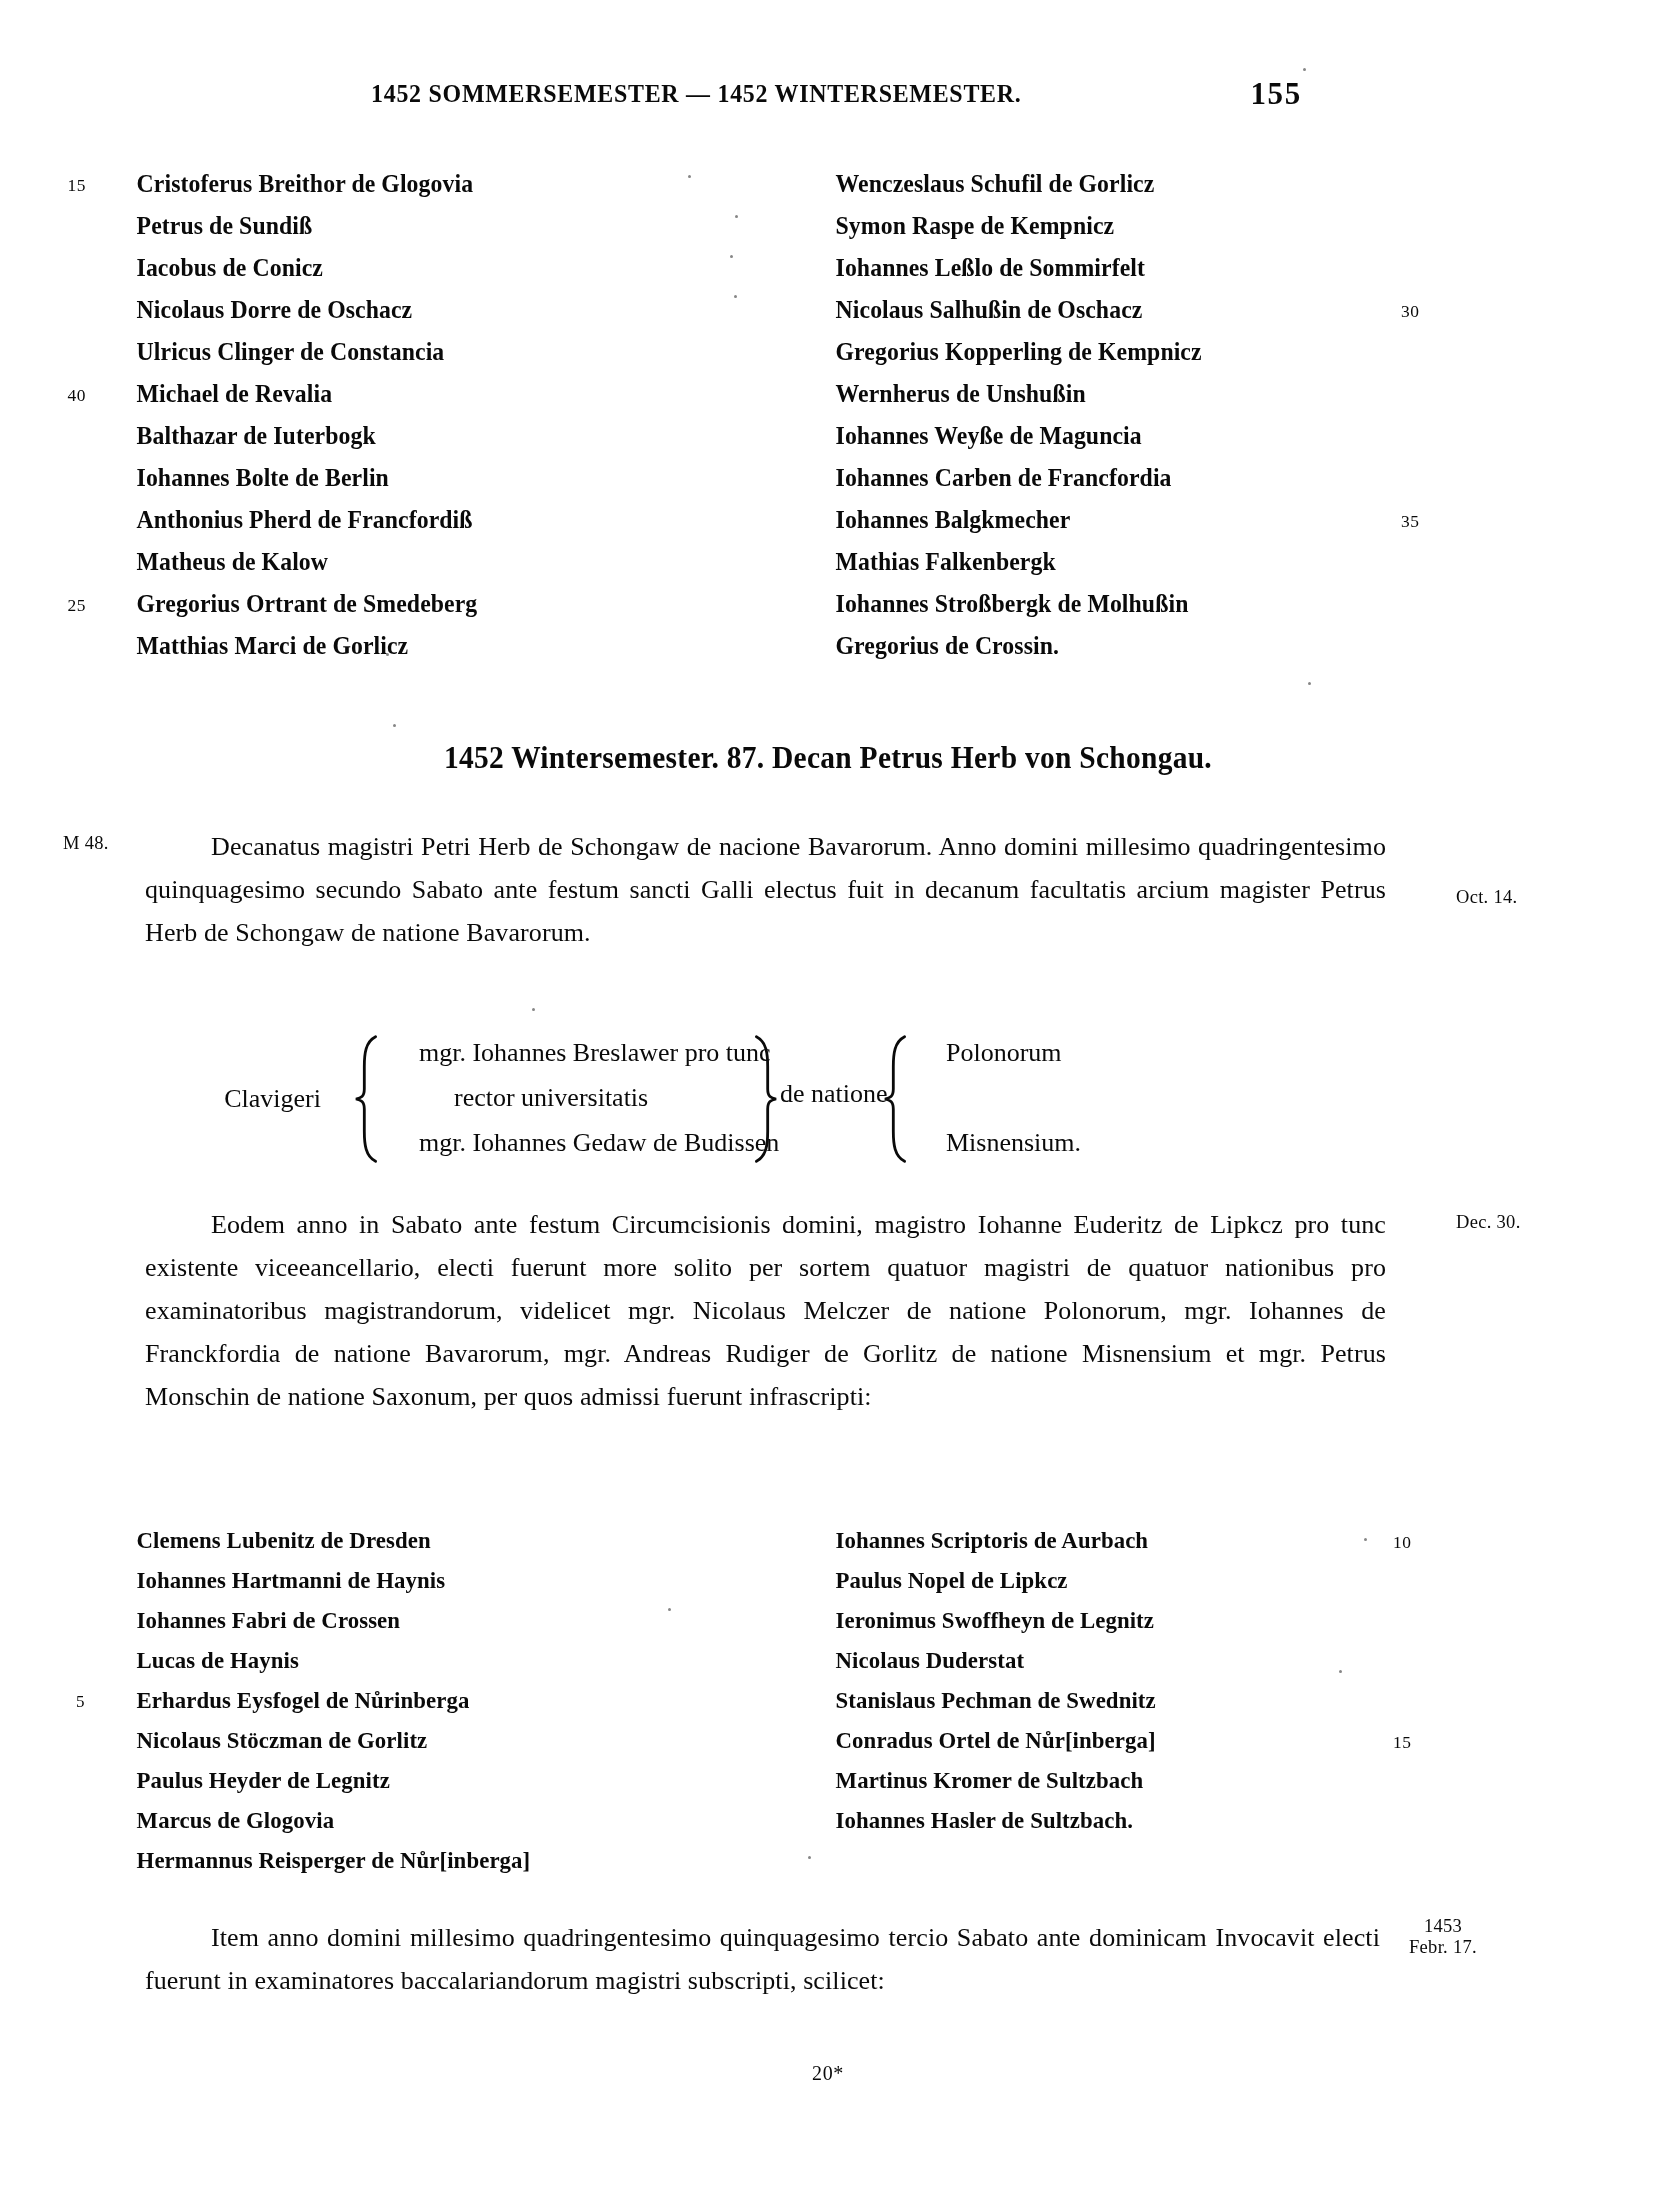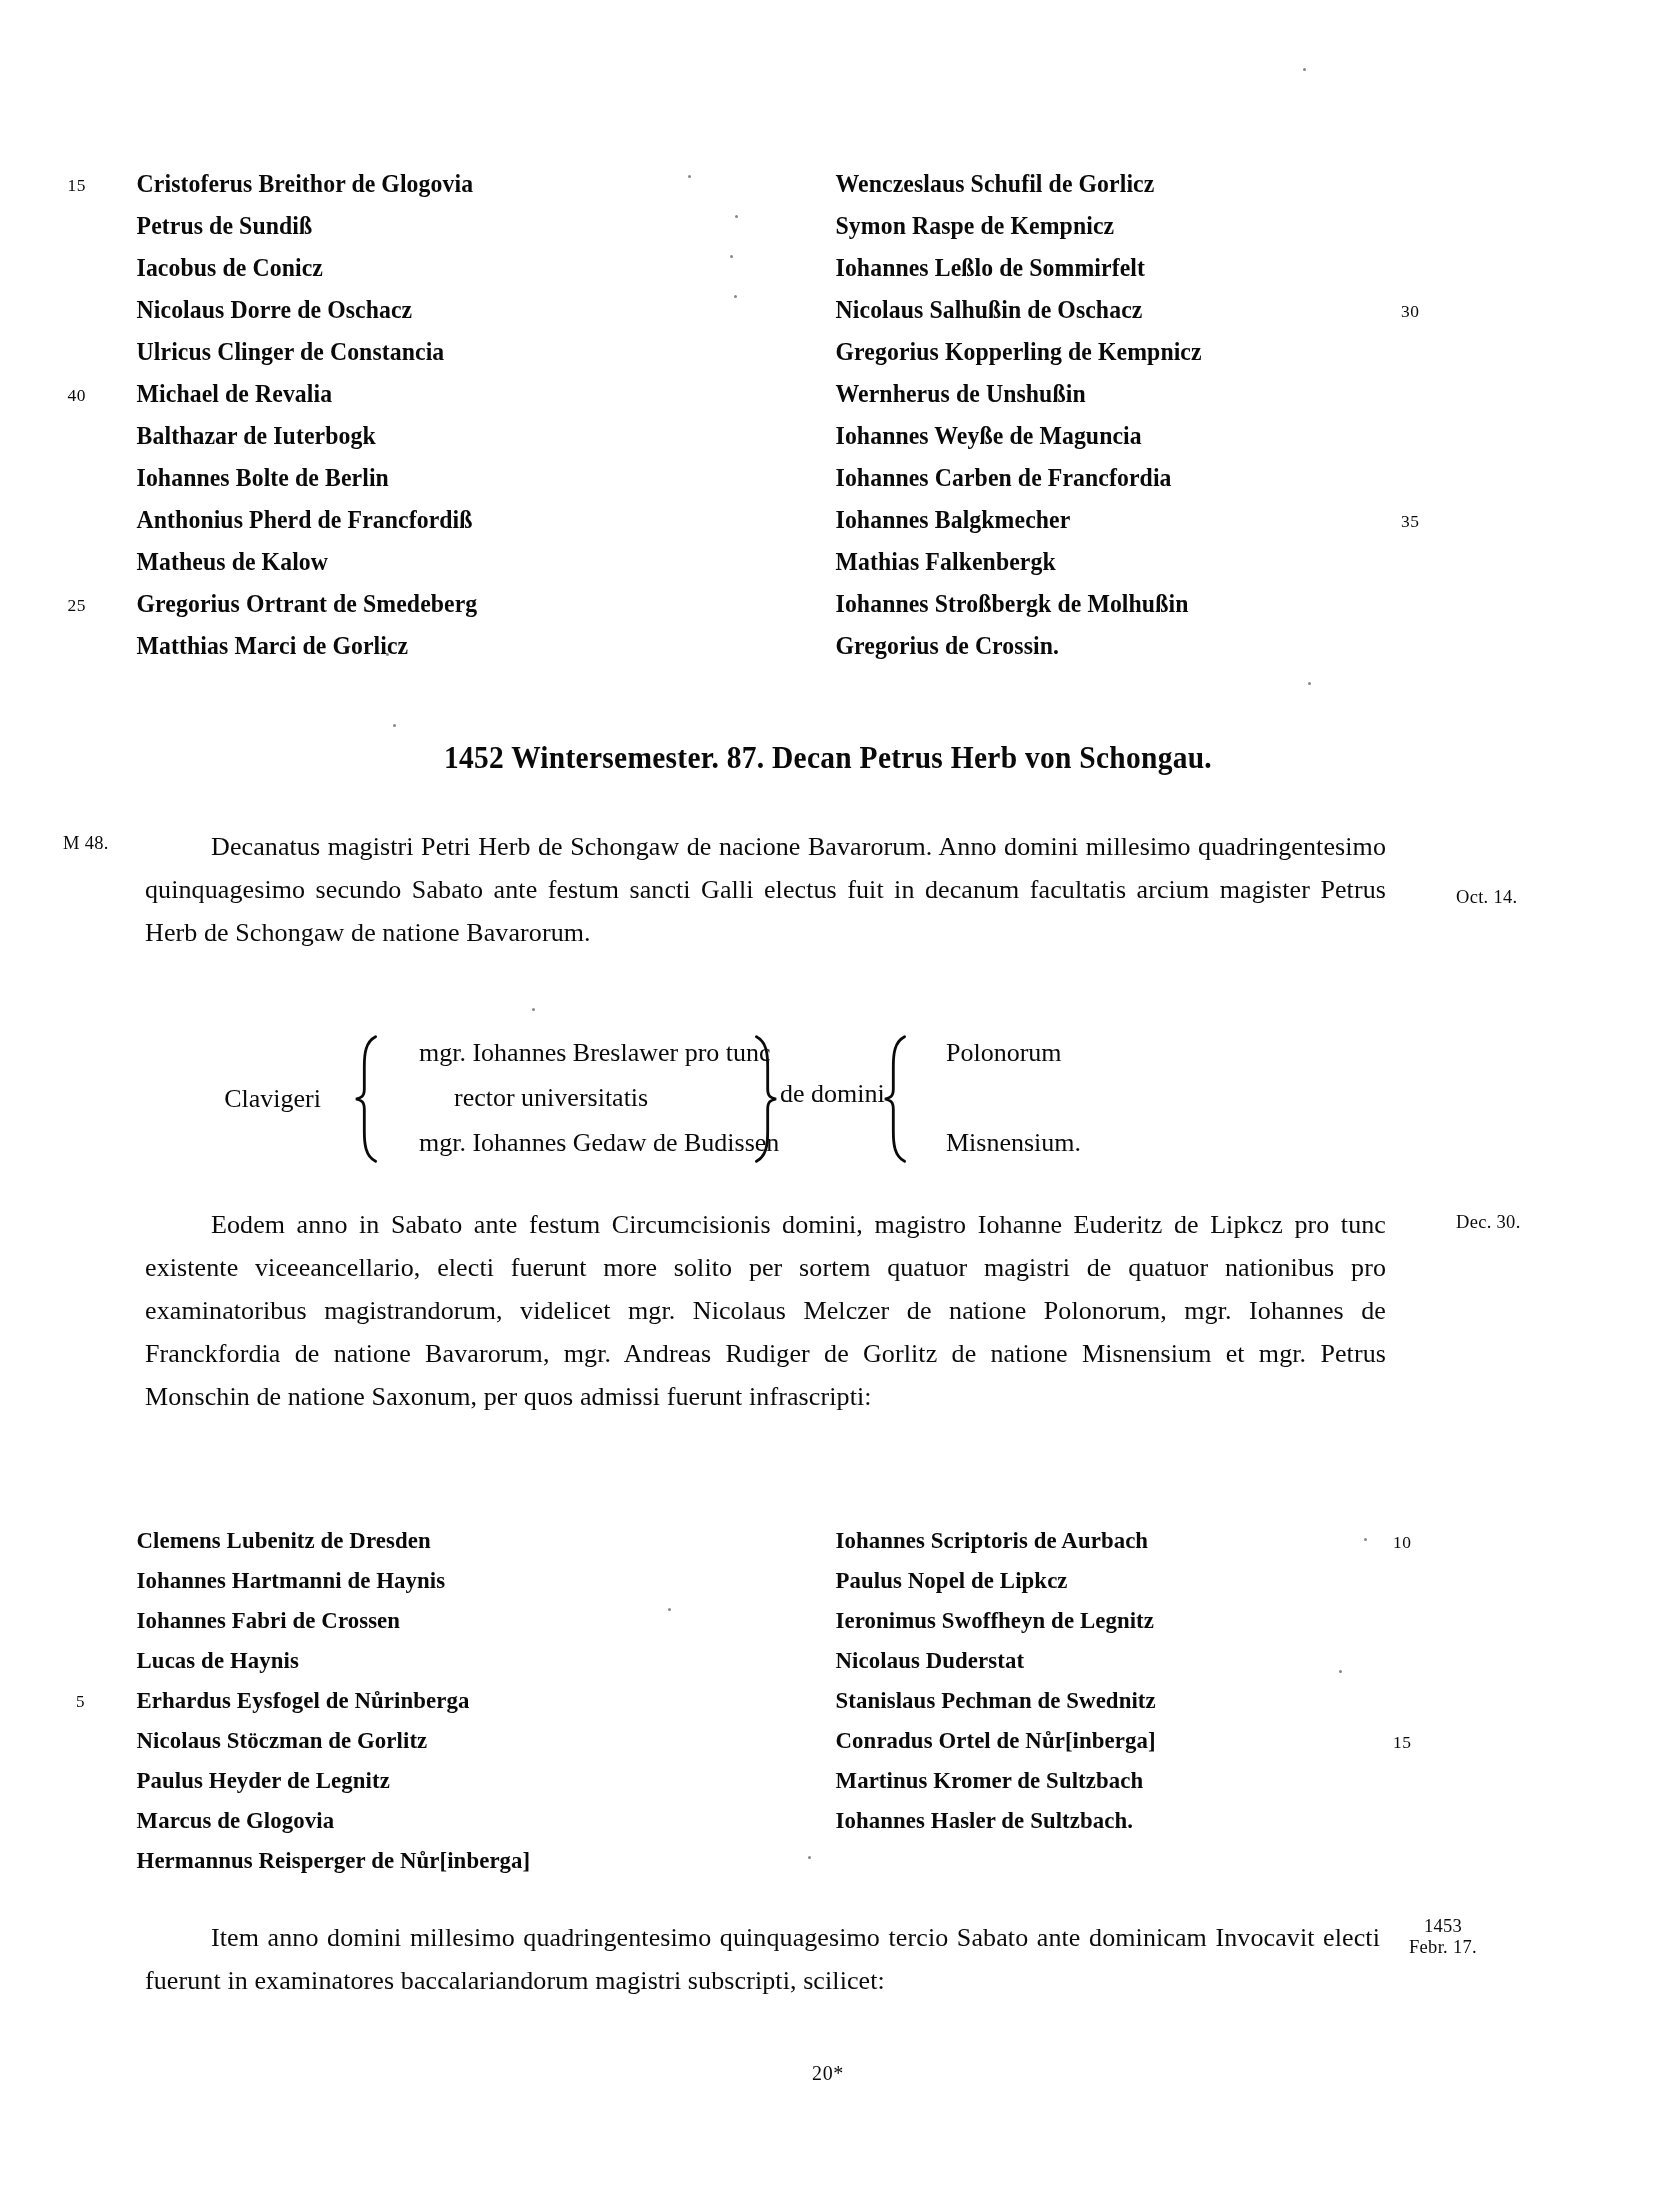--- a/index.html
+++ b/index.html
@@ -198,20 +198,24 @@
     border-radius: 50%;
     width: 3.4px; height: 3.4px;
     opacity: .55;
   }
 </style>
 </head>
 <body>
 
 <div class="page">
 
+  <div class="running-head">
+    <div class="rh-title">1452 SOMMERSEMESTER  —  1452 WINTERSEMESTER.</div>
+    <div class="rh-pageno">155</div>
+  </div>
 
   <div class="namelist list-1" id="list-top" style="top:163px;">
     <div class="col col-left" id="list-top-left">
         <div class="nrow"><span class="lineno">15</span><span class="nm">Cristoferus Breithor de Glogovia</span></div>
         <div class="nrow"><span class="nm">Petrus de Sundiß</span></div>
         <div class="nrow"><span class="nm">Iacobus de Conicz</span></div>
         <div class="nrow"><span class="nm">Nicolaus Dorre de Oschacz</span></div>
         <div class="nrow"><span class="nm">Ulricus Clinger de Constancia</span></div>
         <div class="nrow"><span class="lineno">40</span><span class="nm">Michael de Revalia</span></div>
         <div class="nrow"><span class="nm">Balthazar de Iuterbogk</span></div>
@@ -257,21 +261,21 @@
       <div class="it">rector universitatis</div>
       <div class="it">mgr. Iohannes Gedaw de Budissen</div>
     </div>
 
     <div class="brace" style="left:540px; top:4.5px;">
       <svg width="26" height="128" viewBox="0 0 46 228">
         <path d="M6 3 C24 12 26 34 26 56 L26 96 C26 110 32 112 41 114 C32 116 26 118 26 132 L26 172 C26 194 24 216 6 225" fill="none" stroke="#0a0a0a" stroke-width="5" stroke-linecap="round"></path>
       </svg>
     </div>
 
-    <div class="midlabel" style="left:567px; top:49px;">de domini</div>
+    <div class="midlabel" style="left:567px; top:49px;">de natione</div>
 
     <div class="brace" style="left:669px; top:4.5px;">
       <svg width="26" height="128" viewBox="0 0 46 228">
         <path d="M40 3 C22 12 20 34 20 56 L20 96 C20 110 14 112 5 114 C14 116 20 118 20 132 L20 172 C20 194 22 216 40 225" fill="none" stroke="#0a0a0a" stroke-width="5" stroke-linecap="round"></path>
       </svg>
     </div>
 
     <div class="items grp2">
       <div class="it">Polonorum</div>
       <div class="it">&nbsp;</div>

